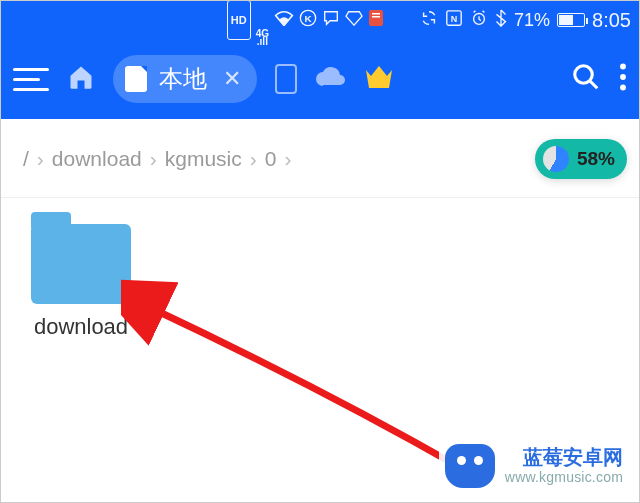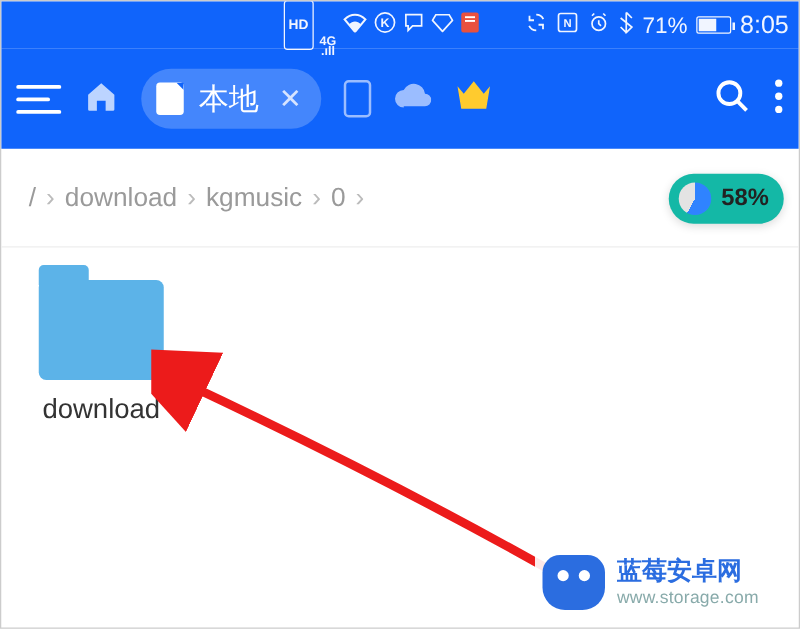--- a/index.html
+++ b/index.html
@@ -103,24 +103,25 @@
   }
   .folder-icon::before {
     content:""; position:absolute; top:-12px; left:0; width:40px; height:16px;
     background:#5cb3e8; border-radius:4px 4px 0 0;
   }
   .folder-label { font-size:22px; color:#333; }
   .arrow {
     position:absolute; left:120px; top:70px; pointer-events:none;
   }
   .watermark-box {
-    position:absolute; right:26px; bottom:10px;
+    position:absolute; right:10px; bottom:10px;
     display:flex; align-items:center; gap:10px;
     background:rgba(255,255,255,0.9);
     padding:4px 6px;
+    text-align:right;
   }
   .wm-logo {
     width:50px; height:44px; background:#2b6de0; border-radius:14px 14px 18px 18px;
     position:relative;
   }
   .wm-logo::before, .wm-logo::after {
     content:""; position:absolute; width:9px; height:9px; background:#fff; border-radius:50%;
     top:12px;
   }
   .wm-logo::before { left:12px; }
@@ -269,15 +270,15 @@
         </marker>
       </defs>
     <path d="M340 200 Q 200 120 30 40" stroke="#ec1b1b" stroke-width="7" fill="none" marker-end="url(#ah)"></path>
   </svg>
 </div>
 
 <div class="watermark-box">
   <div class="wm-logo"></div>
   <div class="wm-text">
     <span class="wm-top">蓝莓安卓网</span>
-    <span class="wm-bottom">www.storage.com</span>
+    <span class="wm-bottom">www.kgmusic.com</span>
   </div>
 </div>
 
 </body></html>

